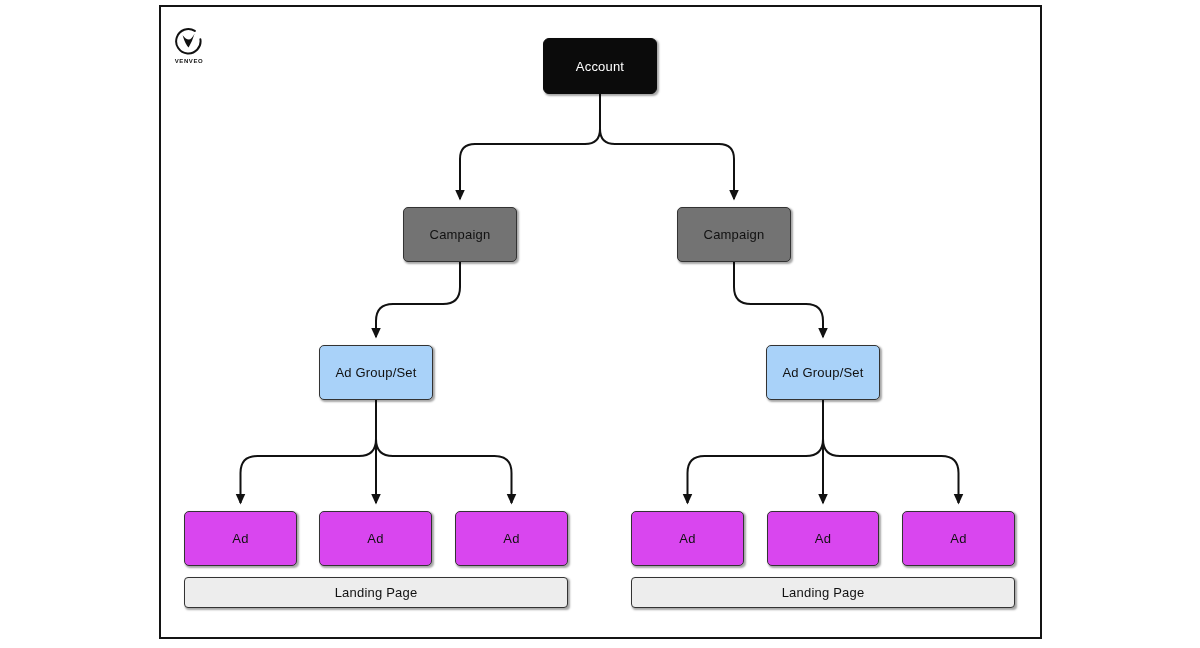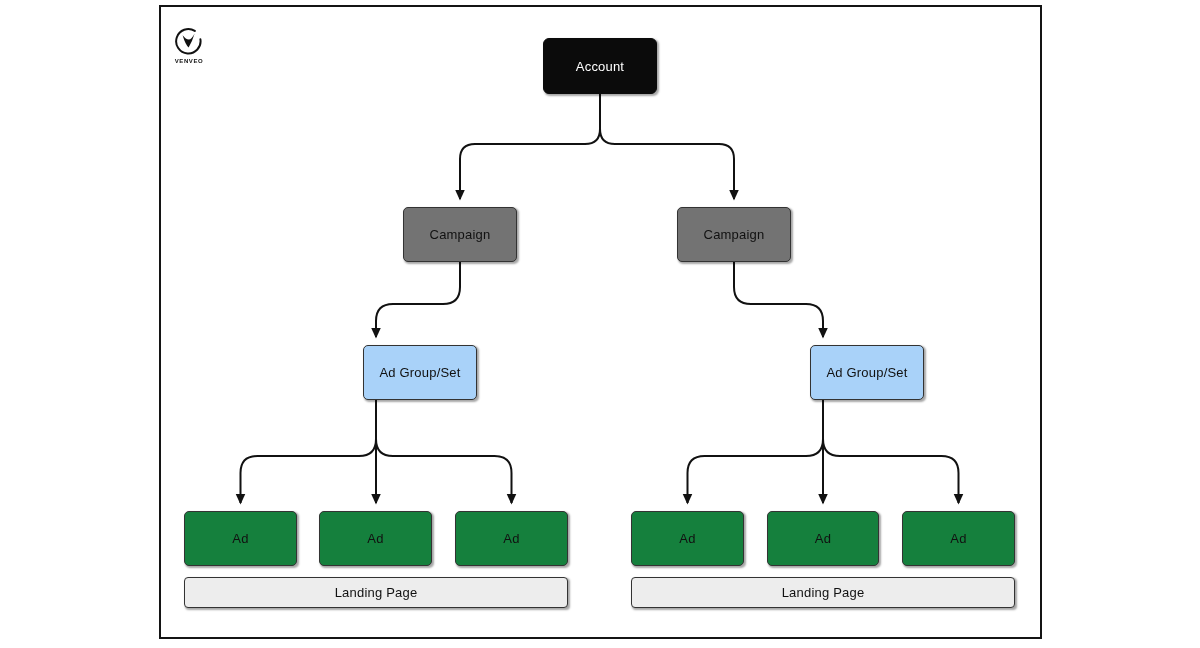--- a/index.html
+++ b/index.html
@@ -13,22 +13,22 @@
   .logo .brand{display:block;margin-top:1px;font-size:6px;font-weight:bold;
       letter-spacing:0.6px;color:#111;}
   svg.connectors{position:absolute;left:0;top:0;pointer-events:none;}
   .node{position:absolute;box-sizing:border-box;border:1.5px solid #333333;
       border-radius:5px;display:flex;align-items:center;justify-content:center;
       font-size:13px;color:#111;letter-spacing:0.2px;
       box-shadow:1.5px 1.5px 2px rgba(0,0,0,0.35);text-align:center;}
   .node-account{left:543px;top:38px;width:114px;height:56px;
       background:#0b0b0b;border-color:#0b0b0b;color:#ffffff;border-radius:6px;}
   .node-orange{background:#737373;}
-  .node-blue{background:#A9D2F9;margin-left:44px;}
-  .node-green{background:#15803d;}
+  .node-blue{background:#A9D2F9;}
+  .node-green{background:#d946ef;}
   .node-gray{background:#EDEDED;border-radius:4px;}
   .campaign-left{left:403px;top:207px;width:114px;height:55px;}
   .campaign-right{left:677px;top:207px;width:114px;height:55px;}
   .adgroup-left{left:319px;top:345px;width:114px;height:55px;}
   .adgroup-right{left:766px;top:345px;width:114px;height:55px;}
   .ad-1{left:184px;top:511px;width:113px;height:55px;}
   .ad-2{left:319px;top:511px;width:113px;height:55px;}
   .ad-3{left:455px;top:511px;width:113px;height:55px;}
   .ad-4{left:631px;top:511px;width:113px;height:55px;}
   .ad-5{left:767px;top:511px;width:112px;height:55px;}

